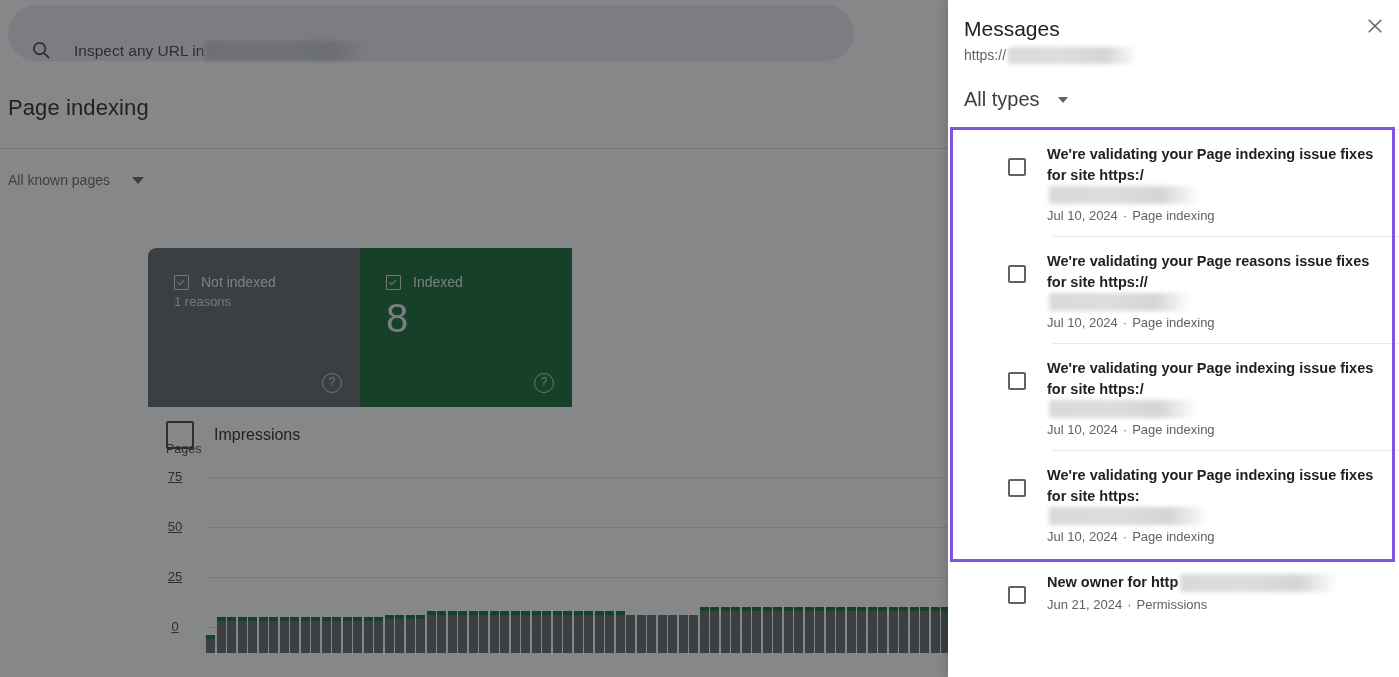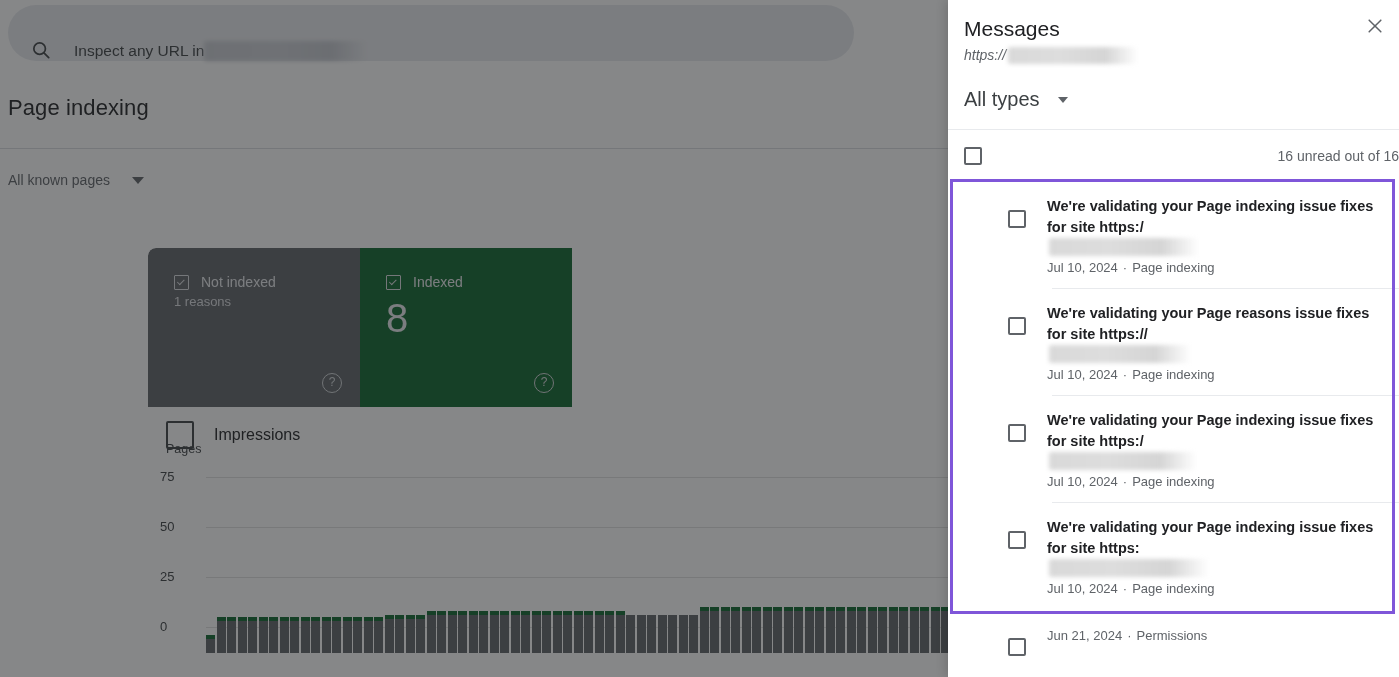--- a/index.html
+++ b/index.html
@@ -70,38 +70,38 @@
   }
 
   
   .impress{position:absolute;left:166px;top:421px;display:flex;align-items:center;}
   .impress .box{width:24px;height:24px;border:2px solid #3c4043;border-radius:2px;}
   .impress .txt{margin-left:20px;font-size:16px;color:#202124;}
 
   
   .chart{position:absolute;left:148px;top:442px;width:1251px;height:211px;}
   .ylab{position:absolute;left:18px;top:0;font-size:12.5px;color:#3c4043;}
-  .ytick{position:absolute;font-size:13px;color:#3c4043;text-align:left;width:30px;}
+  .ytick{position:absolute;font-size:13px;color:#3c4043;text-align:center;width:30px;text-decoration:underline;}
   .grid{position:absolute;left:58px;height:1px;background:#e0e0e0;}
   .bars{position:absolute;left:58px;bottom:0;height:150px;}
   .bar{position:absolute;bottom:0;width:9px;}
   .bar .g{position:absolute;left:0;width:9px;background:#0d652d;top:0;}
   .bar .k{position:absolute;left:0;width:9px;background:#5f6368;bottom:0;}
 
   
   #scrim{position:absolute;left:0;top:0;width:948px;height:677px;background:rgba(32,33,36,.54);}
 
   
   #panel{
     position:absolute;left:948px;top:0;width:451px;height:677px;background:#fff;
     box-shadow:-2px 0 10px rgba(0,0,0,.16);overflow:hidden;
   }
   .p-head{position:relative;padding:16px 16px 0 16px;}
   .p-title{font-size:21px;color:#202124;line-height:26px;}
-  .p-url{margin-top:4px;font-size:14px;color:#5f6368;display:flex;align-items:center;height:18px;font-style:italic;}
+  .p-url{margin-top:4px;font-size:14px;color:#5f6368;display:flex;align-items:center;height:18px;}
   .p-close{
     position:absolute;right:10px;top:12px;width:28px;height:28px;
     display:flex;align-items:center;justify-content:center;cursor:pointer;
   }
   .p-filter{display:flex;align-items:center;padding:24px 0 0 16px;}
   .p-filter .lbl{font-size:20px;color:#3c4043;}
   .p-filter .caret2{
     width:0;height:0;margin-left:18px;
     border-left:5px solid transparent;border-right:5px solid transparent;
     border-top:6px solid #5f6368;
@@ -586,24 +586,20 @@
         </svg>
       </div>
     </div>
 
     <div class="p-filter">
       <span class="lbl">All types</span>
       <span class="caret2"></span>
     </div>
     <div class="p-rule"></div>
 
-    <div class="p-selrow">
-      <span class="cbx"></span>
-      <span class="p-count">16 unread out of 16</span>
-    </div>
 
     <div class="msglist" id="msglist">
       <div class="hilite" style="top: -3px; height: 435px;"></div>
     <div class="msg">
           <span class="cbx"></span>
           <div class="body">
             <div class="subj">
               <span>We're validating your Page indexing issue fixes for site https:/</span>
               <span class="redact" style="width: 150px; height: 18px; margin-left: 2px;"></span>
             </div>
@@ -640,19 +636,23 @@
               <span>We're validating your Page indexing issue fixes for site https:</span>
               <span class="redact" style="width: 160px; height: 18px; margin-left: 2px;"></span>
             </div>
             <div class="meta"><span>Jul 10, 2024</span><span class="sep">·</span><span>Page indexing</span></div>
           </div>
         </div>
         <div class="msgdiv" style="background: transparent;"></div>
         <div class="msg">
           <span class="cbx"></span>
           <div class="body">
+            <div class="subj">
+              <span>New owner for http</span>
+              <span class="redact" style="width: 158px; height: 18px; margin-left: 2px;"></span>
+            </div>
             <div class="meta"><span>Jun 21, 2024</span><span class="sep">·</span><span>Permissions</span></div>
           </div>
         </div>
       </div>
 
   </div>
 </div>
 
 </body></html>

